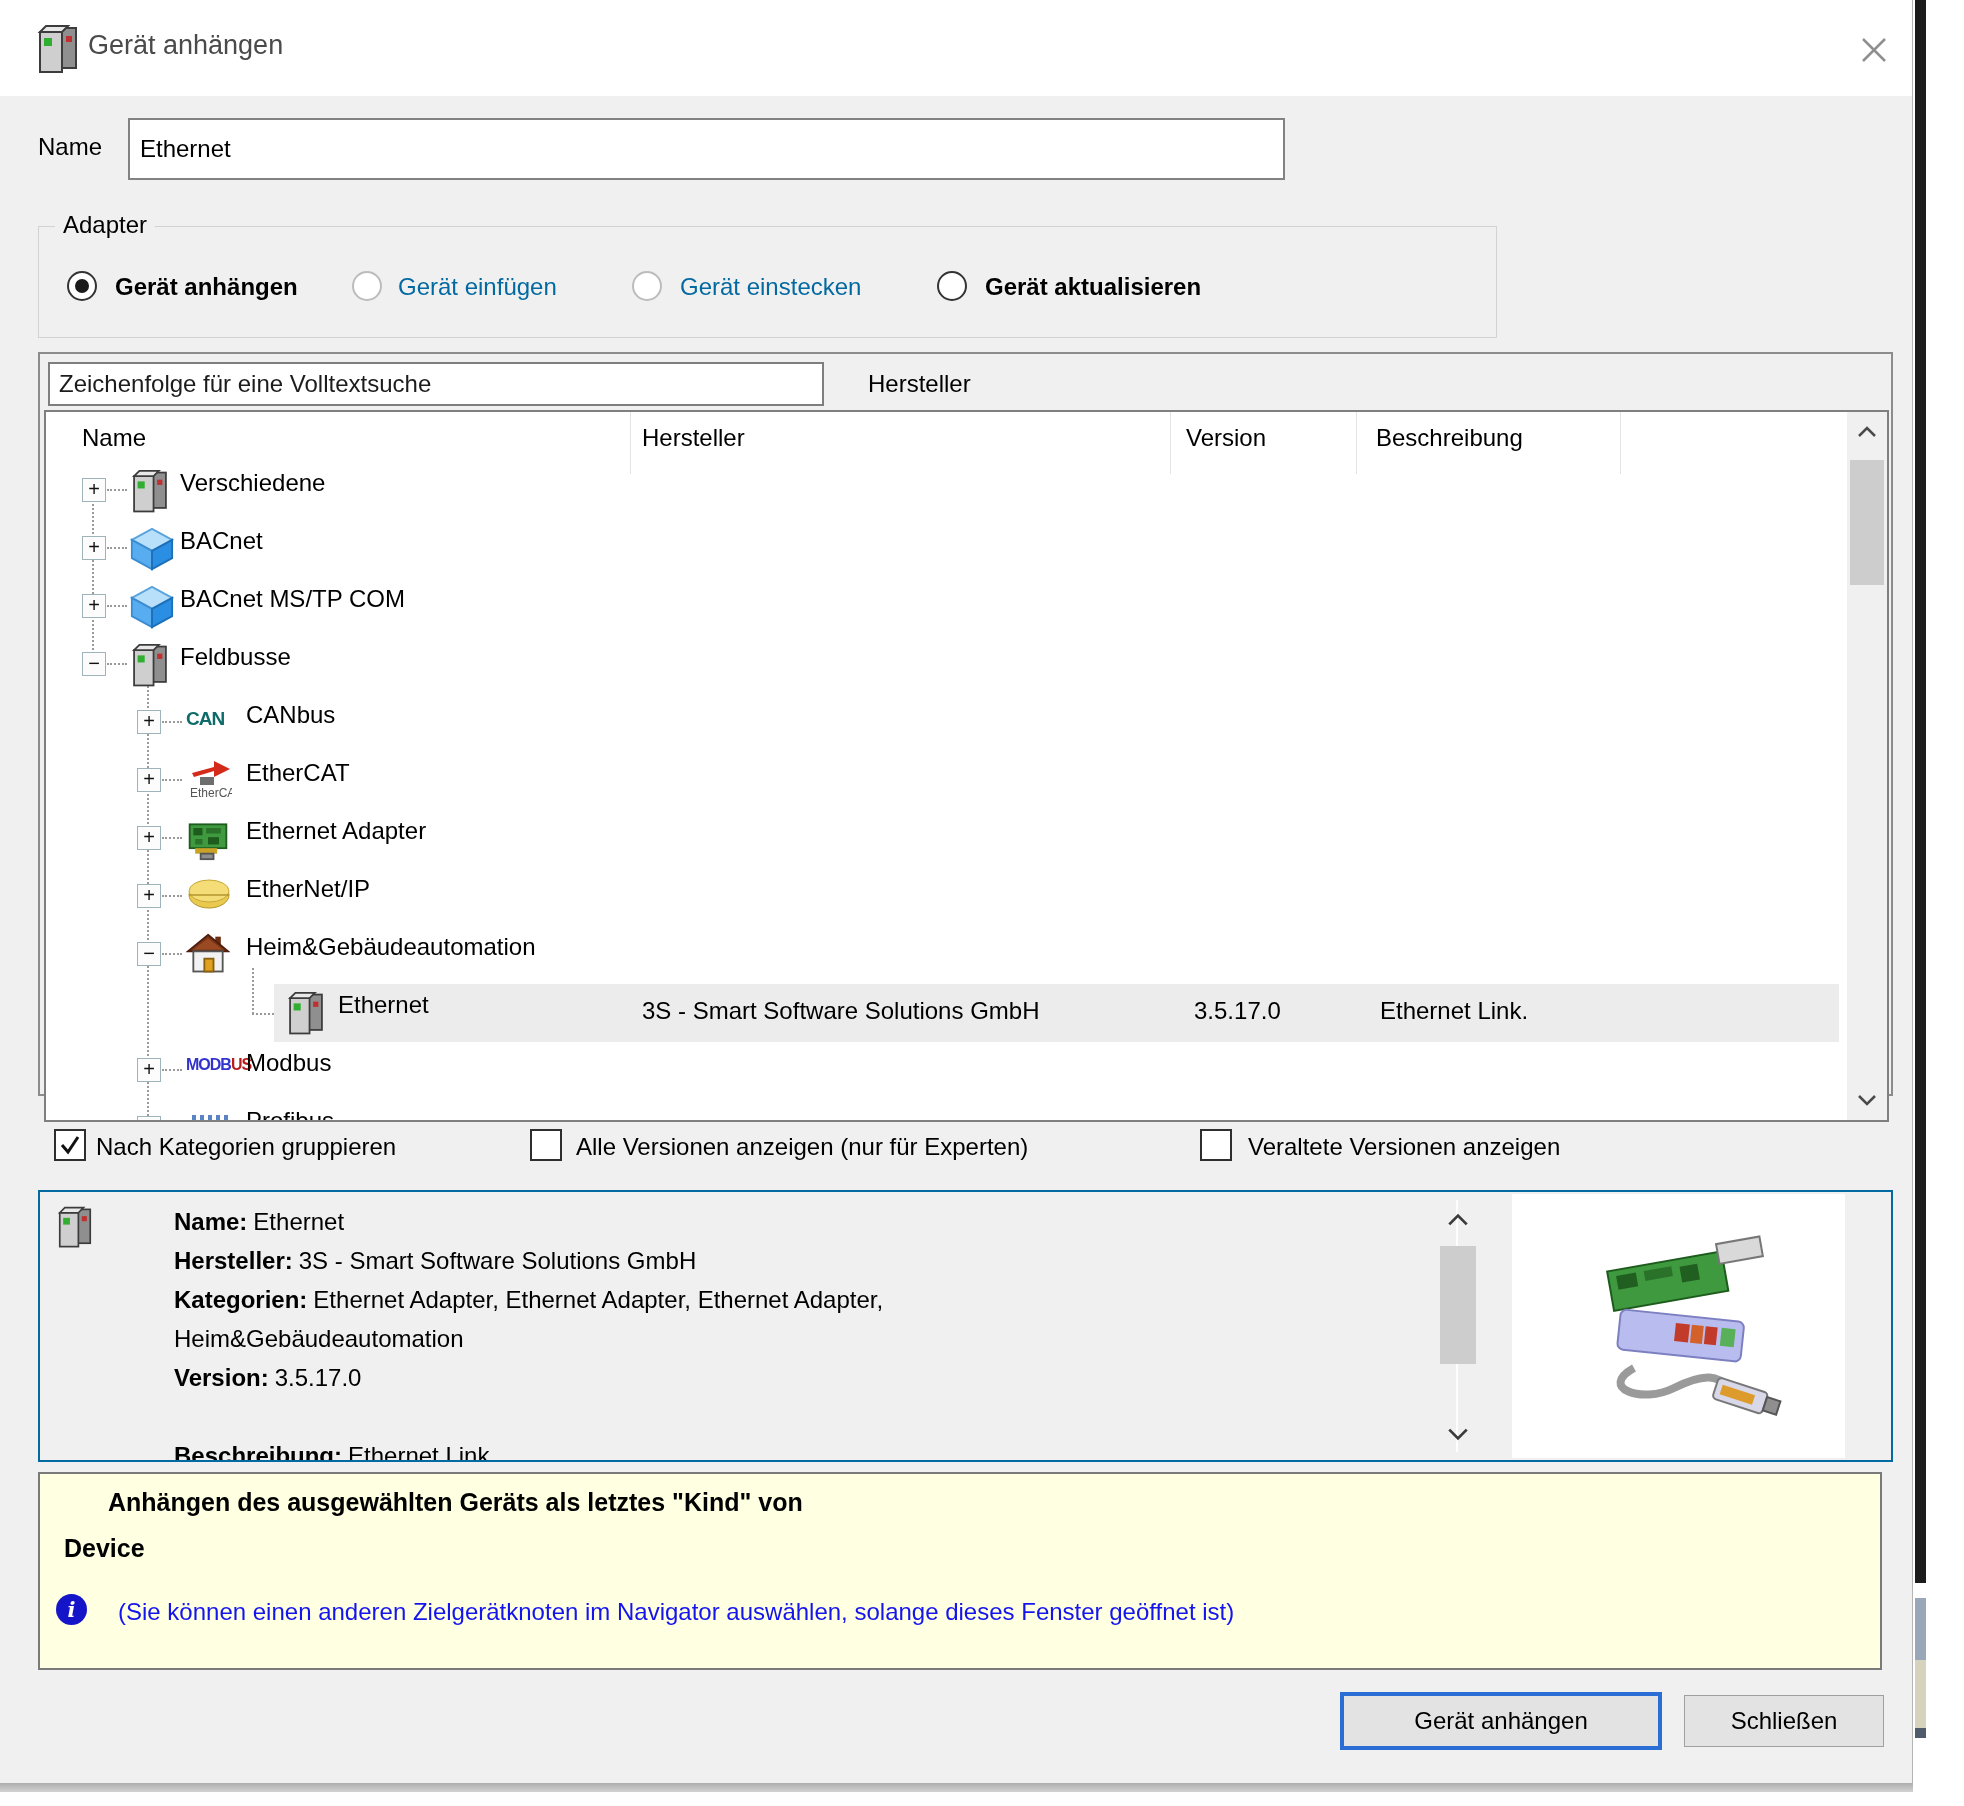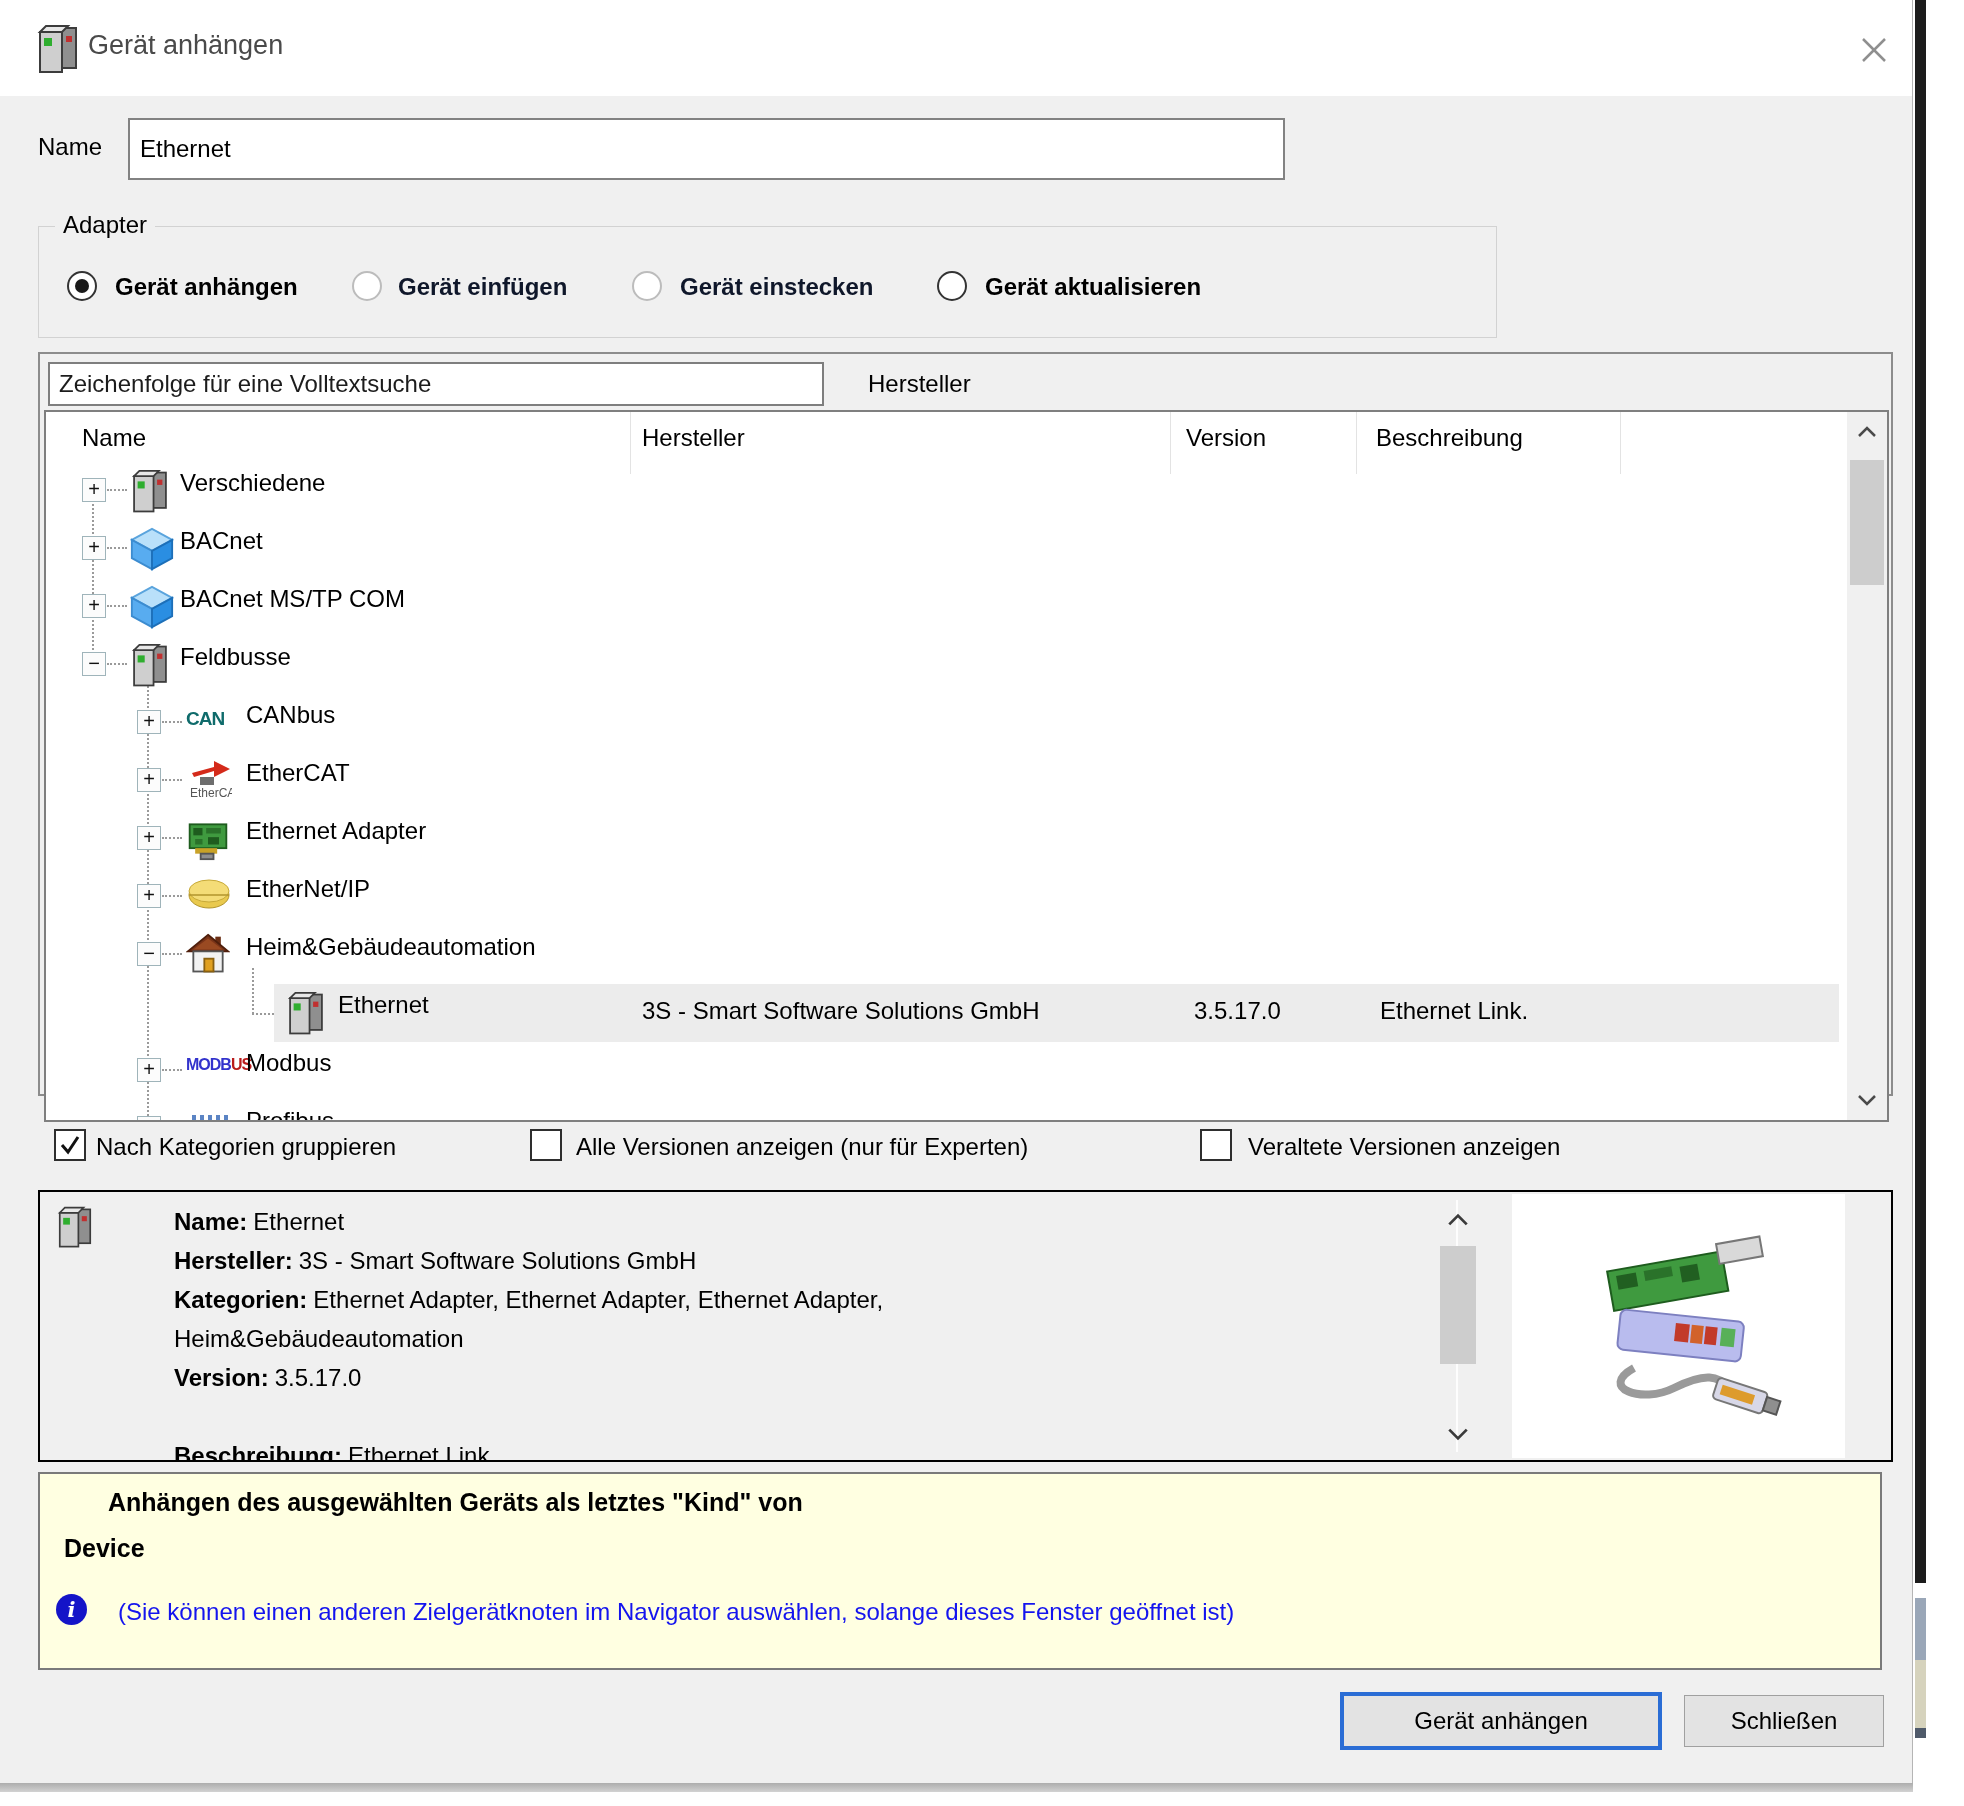--- a/index.html
+++ b/index.html
@@ -12,21 +12,21 @@
   .titlebar{left:0;top:0;width:100%;height:96px;background:#ffffff;}
   .title-text{left:88px;top:30px;font-size:27px;color:#4a4a4a;}
   .close-btn{left:1848px;top:24px;width:52px;height:52px;display:flex;align-items:center;justify-content:center;}
   .bottom-band{left:0;top:1783px;width:1913px;height:9px;
                background:linear-gradient(#adadad,#d2d2d2);}
   
   .sliver{left:1915px;width:11px;}
   
   .t{font-size:24px;line-height:1.2;white-space:nowrap;}
   .b{font-weight:bold;}
-  .dis{color:#0f172a;font-weight:bold;}
+  .dis{color:#0369a1;}
   
   .name-input{left:128px;top:118px;width:1157px;height:62px;background:#fff;
               border:2px solid #828282;box-sizing:border-box;font-size:24px;
               font-family:"Liberation Sans",sans-serif;padding:0 10px;color:#000;}
   
   .groupbox{left:38px;top:226px;width:1459px;height:112px;border:1px solid #d2d2d2;box-sizing:border-box;}
   .legend{left:16px;top:-16px;background:#f0f0f0;padding:0 8px;font-size:24px;}
   .radio{width:30px;height:30px;border:2px solid #333;border-radius:50%;background:#fff;box-sizing:border-box;}
   .radio.rdis{border-color:#bcbcbc;}
   .radio.sel::after{content:"";position:absolute;left:6px;top:6px;width:14px;height:14px;
@@ -64,21 +64,21 @@
   .lvl0 .stub{left:61px;} .lvl1 .stub{left:116px;}
   
   .sb{background:#f0f0f0;}
   .sb-btn{position:absolute;left:0;width:40px;height:40px;display:flex;align-items:center;justify-content:center;}
   .sb-thumb{position:absolute;left:3px;width:34px;background:#cdcdcd;}
   
   .cb{width:32px;height:32px;background:#fff;border:2px solid #2e2e2e;box-sizing:border-box;
       display:flex;align-items:center;justify-content:center;}
   
   .details{left:38px;top:1190px;width:1855px;height:272px;background:#f0f0f0;
-           border:2px solid #000000;box-sizing:border-box;overflow:hidden;}
+           border:2px solid #0369a1;box-sizing:border-box;overflow:hidden;}
   .dline{position:absolute;left:134px;width:1250px;font-size:24px;white-space:nowrap;}
   .dline b{margin-right:6px;}
   .imgbox{position:absolute;left:1472px;top:2px;width:333px;height:264px;background:#fff;}
   
   .hint{left:38px;top:1472px;width:1844px;height:198px;background:#ffffe1;border:2px solid #7a7a7a;
         box-sizing:border-box;}
   .hint-bold{position:absolute;left:24px;font-size:25px;font-weight:bold;white-space:nowrap;}
   .note{position:absolute;left:78px;top:124px;font-size:24px;color:#1414ee;white-space:nowrap;}
   .info-ic{position:absolute;left:16px;top:120px;width:31px;height:31px;border-radius:50%;
            background:#1414c8;color:#fff;display:flex;align-items:center;justify-content:center;

